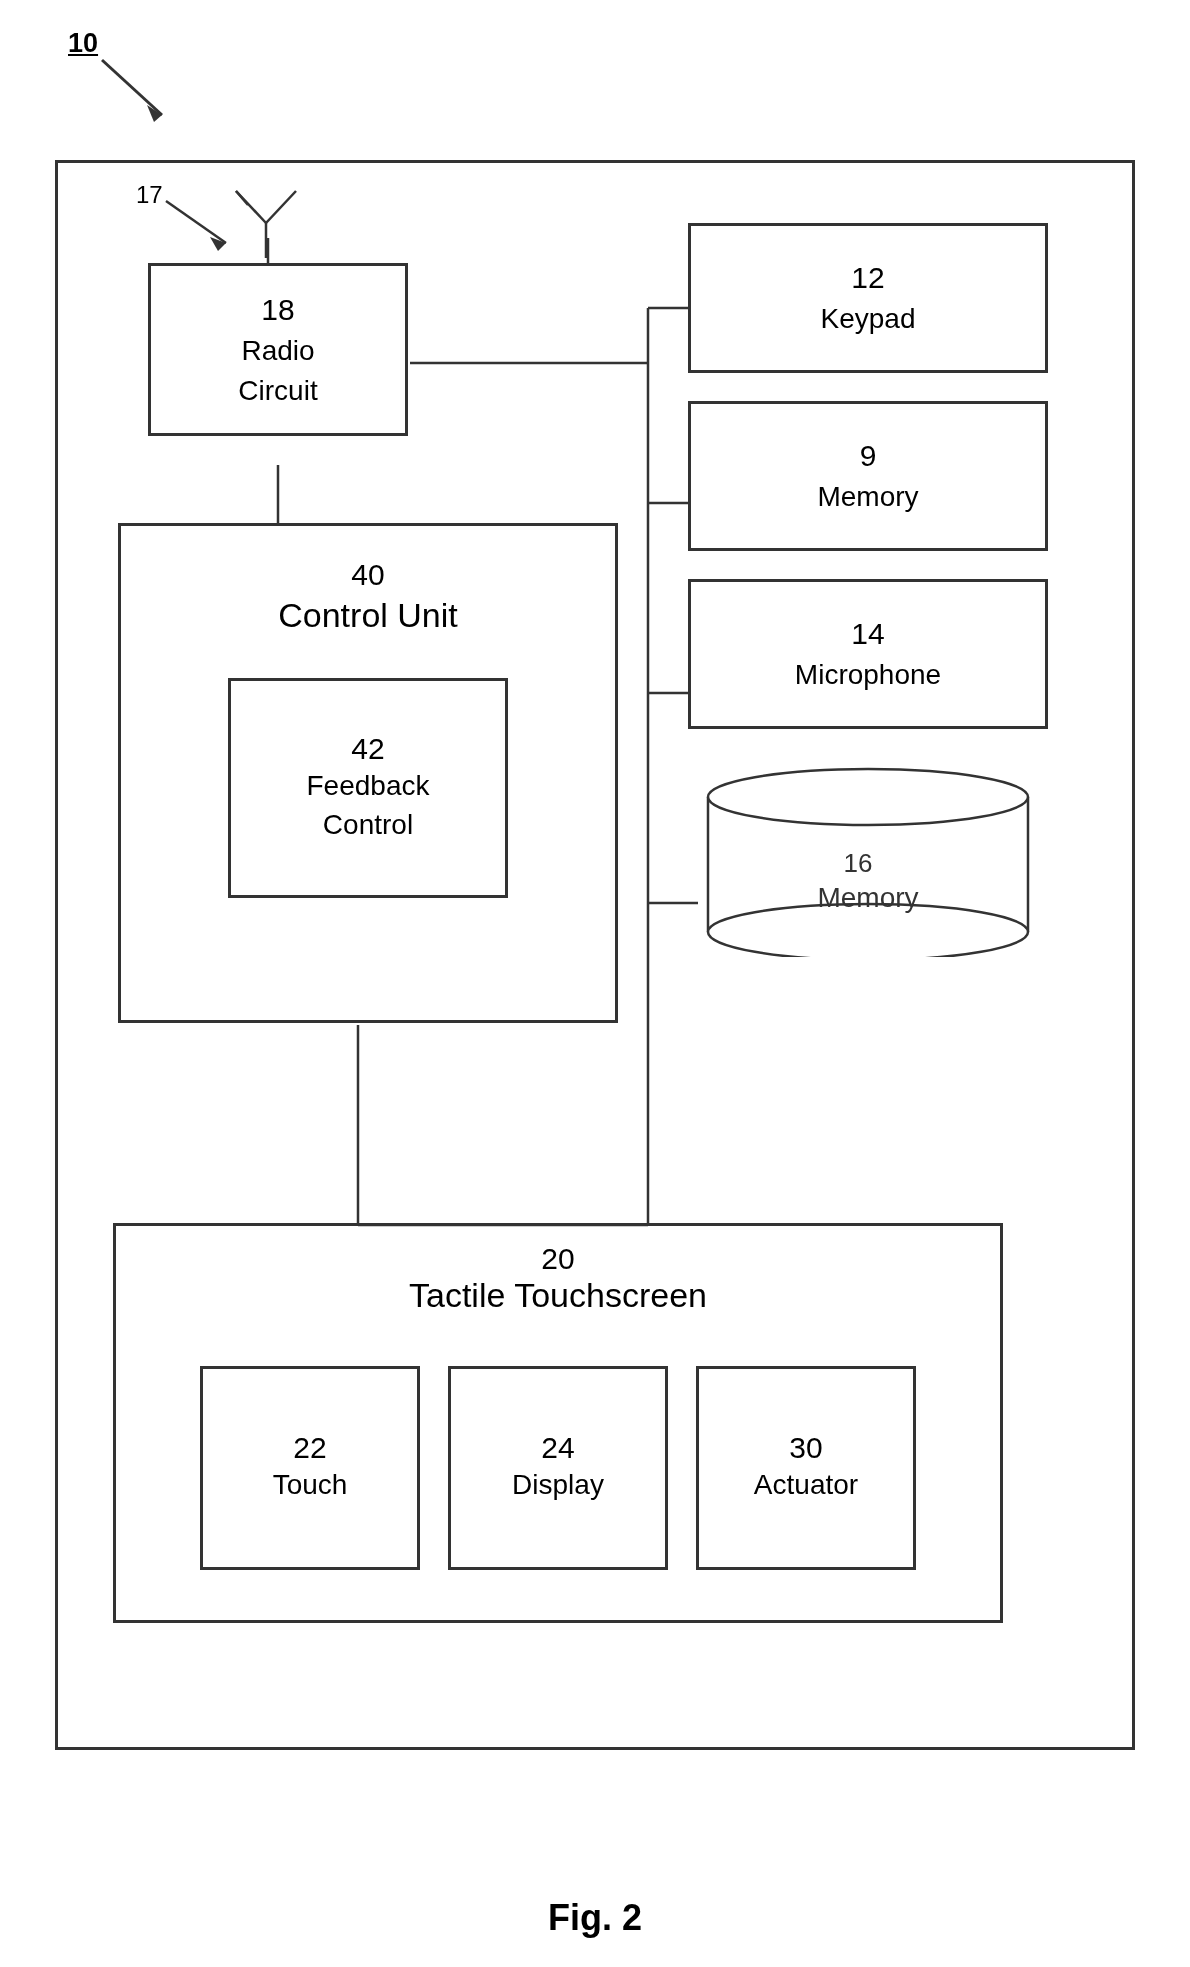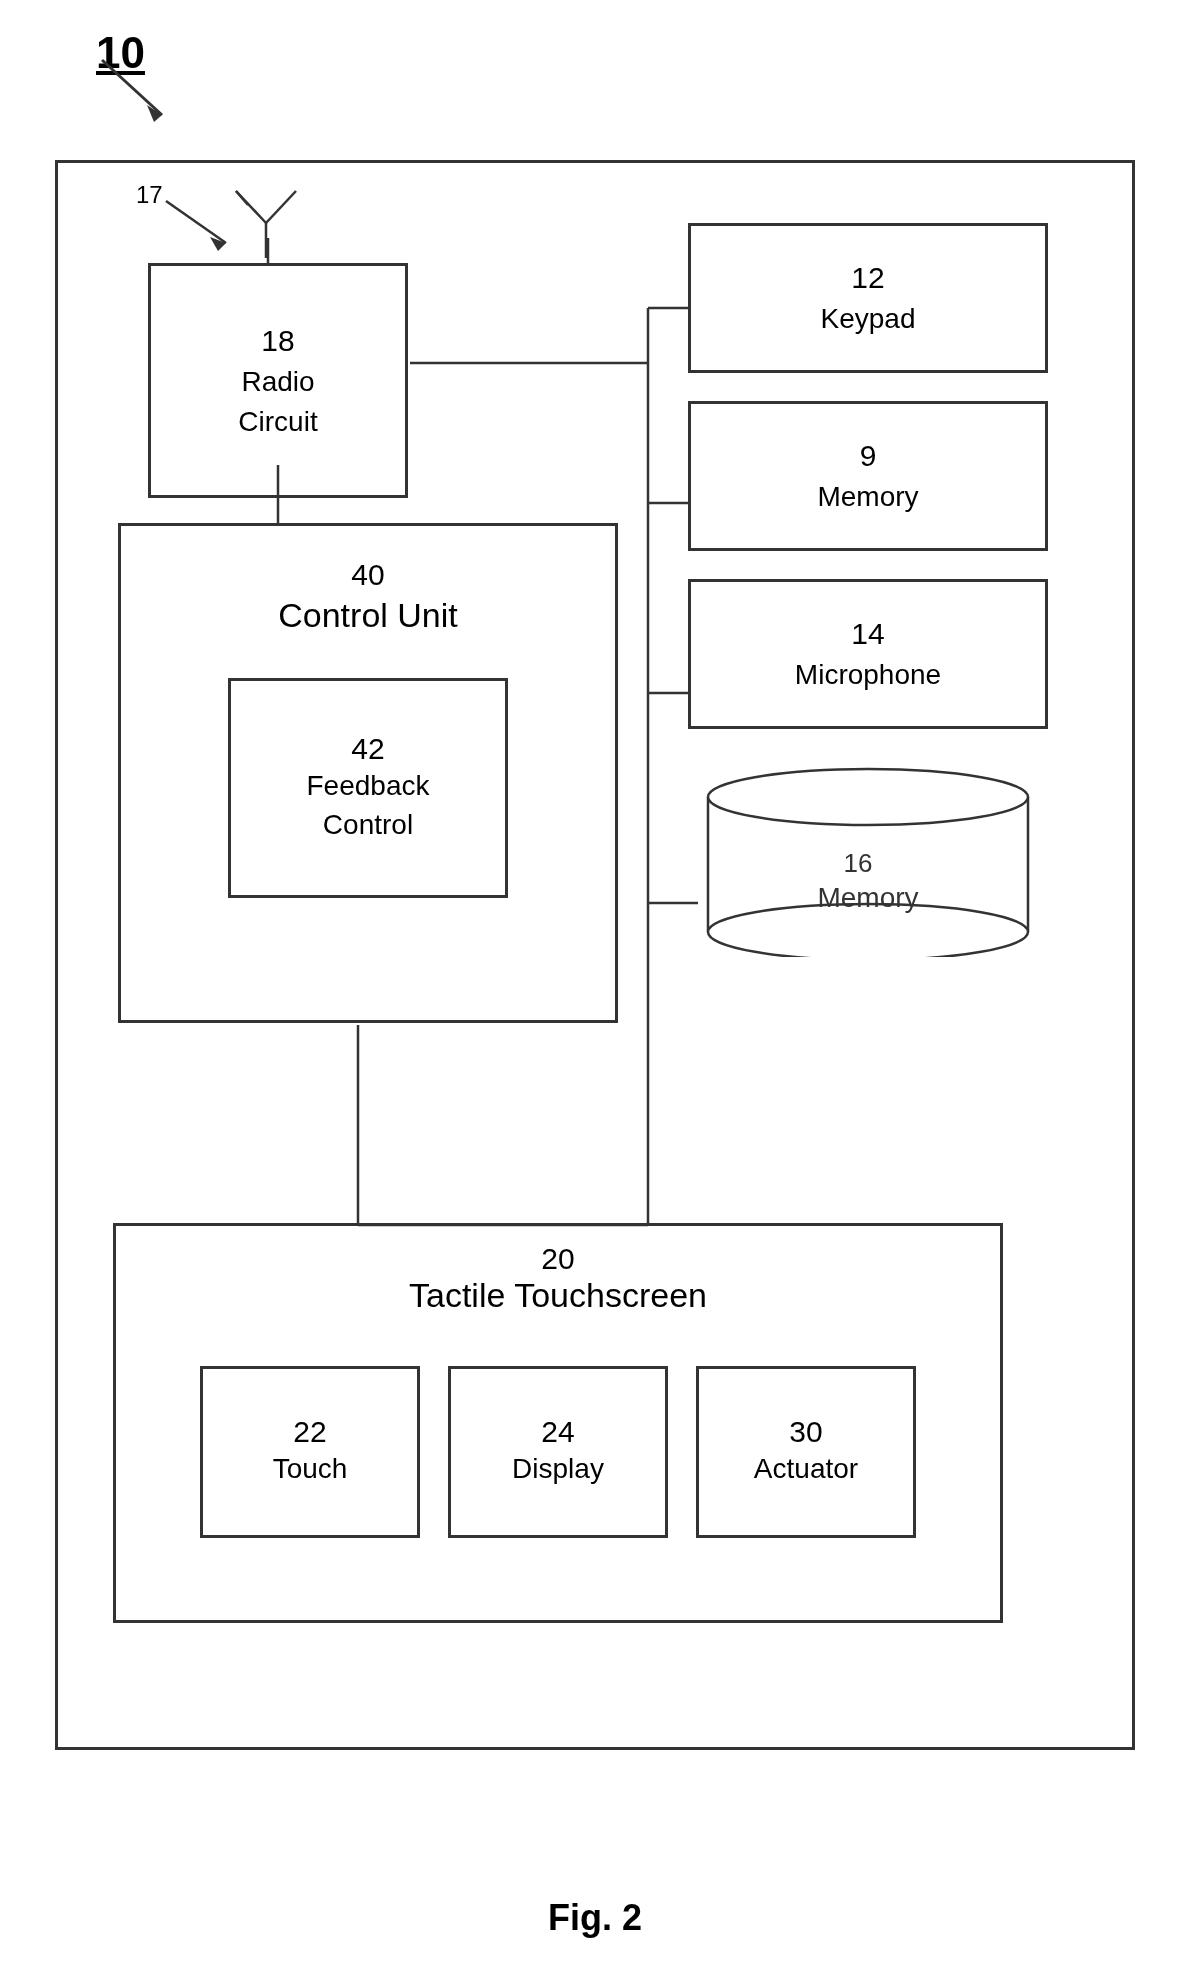--- a/index.html
+++ b/index.html
@@ -9,44 +9,43 @@
       background: #fff;
       font-family: Arial, sans-serif;
       position: relative;
     }
 
     
     .top-label {
       position: absolute;
       top: 28px;
       left: 68px;
-      font-size: 44px;
+      font-size: 27px;
       font-weight: bold;
       text-decoration: underline;
-      margin-left: 28px;
     }
 
     
     .main-box {
       position: absolute;
       top: 160px;
       left: 55px;
       width: 1080px;
       height: 1590px;
       border: 3px solid #333;
       background: #fff;
     }
 
     
     .radio-box {
       position: absolute;
       top: 100px;
       left: 90px;
       width: 260px;
-      height: 235px;
+      height: 173px;
       border: 3px solid #333;
       display: flex;
       flex-direction: column;
       align-items: center;
       justify-content: center;
       text-align: center;
     }
 
     
     .control-unit-box {
@@ -129,21 +128,21 @@
 
     .tactile-inner {
       display: flex;
       flex-direction: row;
       gap: 28px;
       margin-top: 22px;
     }
 
     .inner-box {
       width: 220px;
-      height: 172px;
+      height: 204px;
       border: 3px solid #333;
       display: flex;
       flex-direction: column;
       align-items: center;
       justify-content: center;
       text-align: center;
     }
 
     
     .box-num {

